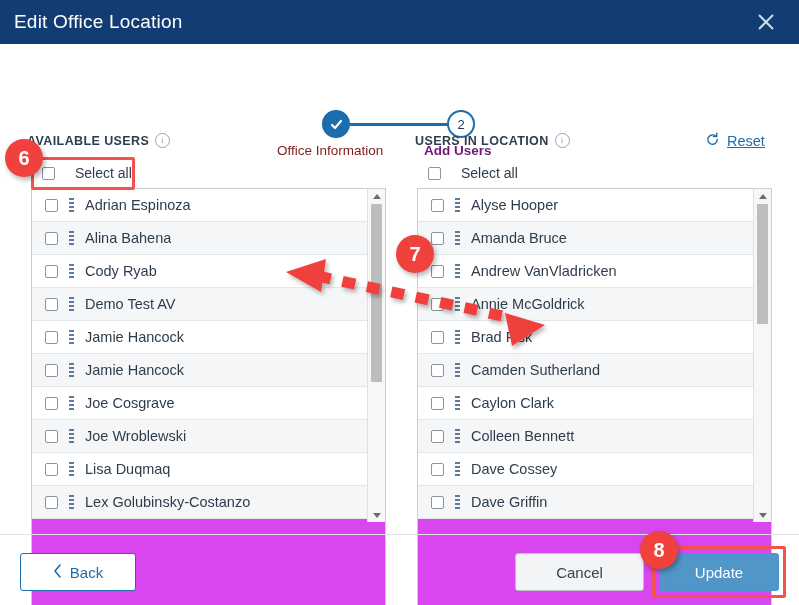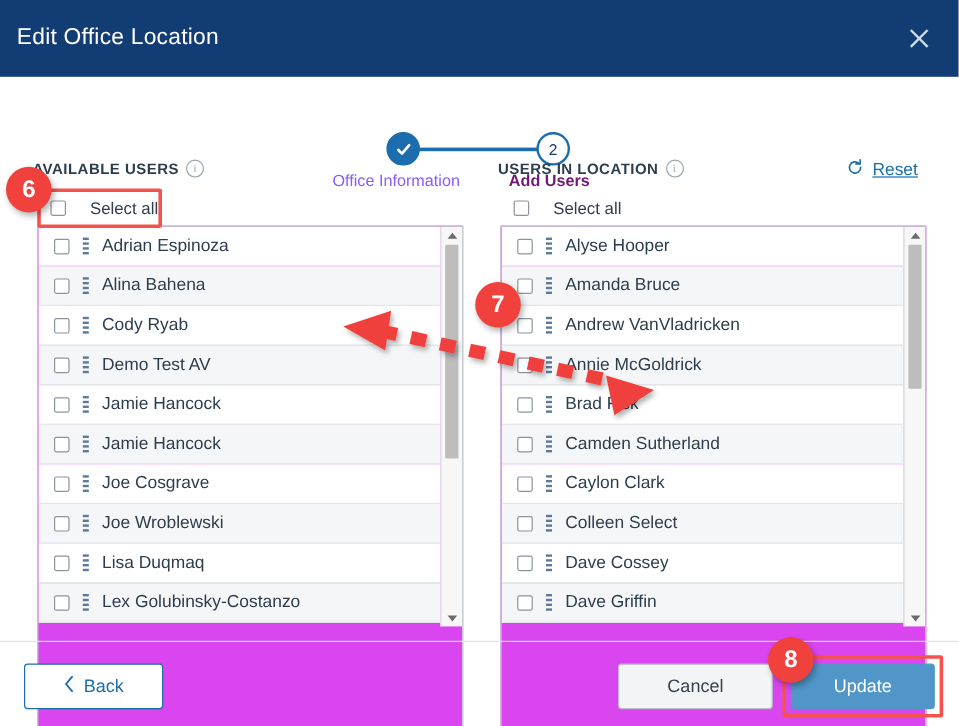--- a/index.html
+++ b/index.html
@@ -12,21 +12,21 @@
   #app {
     position: relative;
     width: 799px; height: 605px;
     background: #ffffff;
     overflow: hidden;
   }
 
   
   .titlebar {
     position: absolute; left: 0; top: 0;
-    width: 799px; height: 64px;
+    width: 799px; height: 44px;
     background: #123c74;
     display: flex; align-items: center;
     box-sizing: border-box;
     padding: 0 18px 0 14px;
   }
   .titlebar .title {
     color: #ffffff;
     font-size: 19px;
     letter-spacing: .2px;
     flex: 1;
@@ -67,21 +67,21 @@
     left: 447px; top: 62px;
     background: #ffffff;
     border: 2px solid #1b6dad;
     color: #1b3a60;
     font-size: 13px;
   }
   .step-label {
     position: absolute;
     top: 95px;
     font-size: 13.5px;
-    color: #8b5cf6;
+    color: #7f1d1d;
     white-space: nowrap;
   }
   .step-label.l1 { left: 277px; }
   .step-label.l2 { left: 424px; font-weight: bold; color: #701a75; }
 
   
   .panel-head {
     position: absolute;
     font-size: 12.5px;
     font-weight: bold;
@@ -533,21 +533,21 @@
           <span class="nm">Caylon Clark</span>
         </div>
         <div class="row">
           <span class="cbx"></span>
           <span class="grip">
             <i></i>
             <i></i>
             <i></i>
             <i></i>
           </span>
-          <span class="nm">Colleen Select</span>
+          <span class="nm">Colleen Bennett</span>
         </div>
         <div class="row">
           <span class="cbx"></span>
           <span class="grip">
             <i></i>
             <i></i>
             <i></i>
             <i></i>
           </span>
           <span class="nm">Dave Cossey</span>

